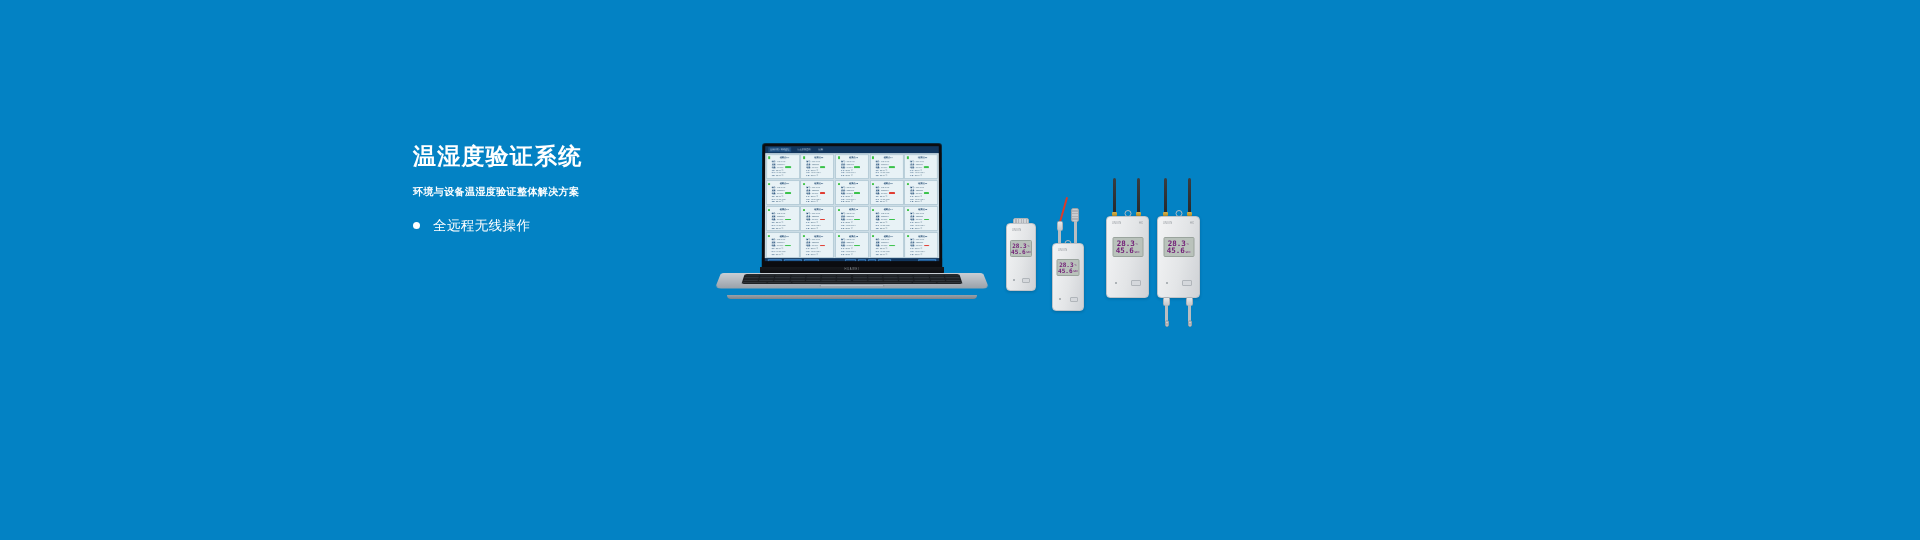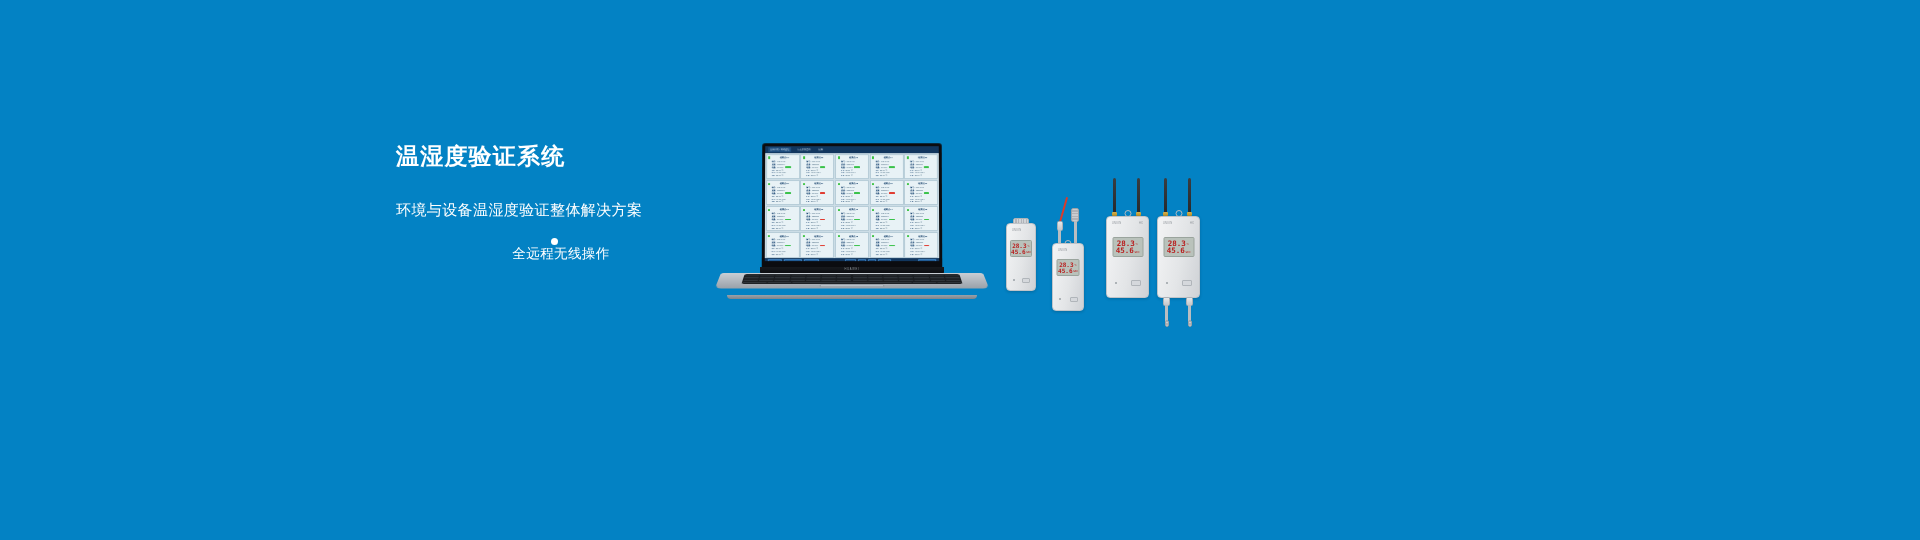--- a/index.html
+++ b/index.html
@@ -5,33 +5,33 @@
   * { margin:0; padding:0; box-sizing:border-box; }
   html,body { width:1920px; height:540px; overflow:hidden; }
   body {
     background:#0382c4;
     font-family:"Liberation Sans","DejaVu Sans",sans-serif;
     position:relative;
   }
 
   
   .copy {
-    position:absolute; left:396px; top:142px; width:330px;
+    position:absolute; left:413px; top:142px; width:330px;
   }
   .copy-title {
     font-size:23px; font-weight:bold; color:#ffffff;
     letter-spacing:1.2px; line-height:1.25;
   }
   .copy-sub {
-    margin-top:30px; font-size:15px; color:#ffffff;
-    letter-spacing:.4px; font-weight:400;
+    margin-top:14px; font-size:10px; color:#ffffff;
+    letter-spacing:.4px; font-weight:700;
   }
   .bullets { margin-top:18px; }
   .bullet {
-    display:flex; align-items:center; margin-top:14px;flex-direction:column;
+    display:flex; align-items:center; margin-top:14px;
   }
   .bullet:first-child { margin-top:0; }
   .bullet-dot {
     width:7px; height:7px; border-radius:50%;
     background:#ffffff; flex:0 0 auto; margin-right:13px;
   }
   .bullet-text {
     font-size:13.5px; color:#ffffff; letter-spacing:.4px;
   }
 
@@ -158,21 +158,21 @@
   .dev-brand.r { left:auto; right:5px; }
   .lcd {
     position:absolute; left:50%; transform:translateX(-50%);
     background:#b9c2bb; border:1px solid #9aa49d; border-radius:1.5px;
     display:flex; flex-direction:column; justify-content:center;
     padding:1px 3px;
   }
   .lcd-line {
     display:flex; align-items:flex-end; justify-content:center;
     font-family:"DejaVu Sans Mono","Liberation Mono",monospace;
-    color:#b91c1c; line-height:1;
+    color:#701a75; line-height:1;
   }
   .lcd-num { font-weight:bold; }
   .lcd-unit { font-size:2.6px; margin-left:.7px; margin-bottom:.4px; }
   .dev-btn {
     position:absolute; background:#d5d8dc;
     border:.6px solid #b0b5ba; border-radius:1px;
   }
   .dev-led {
     position:absolute; width:2px; height:2px; border-radius:50%;
     background:#9aa0a6;

